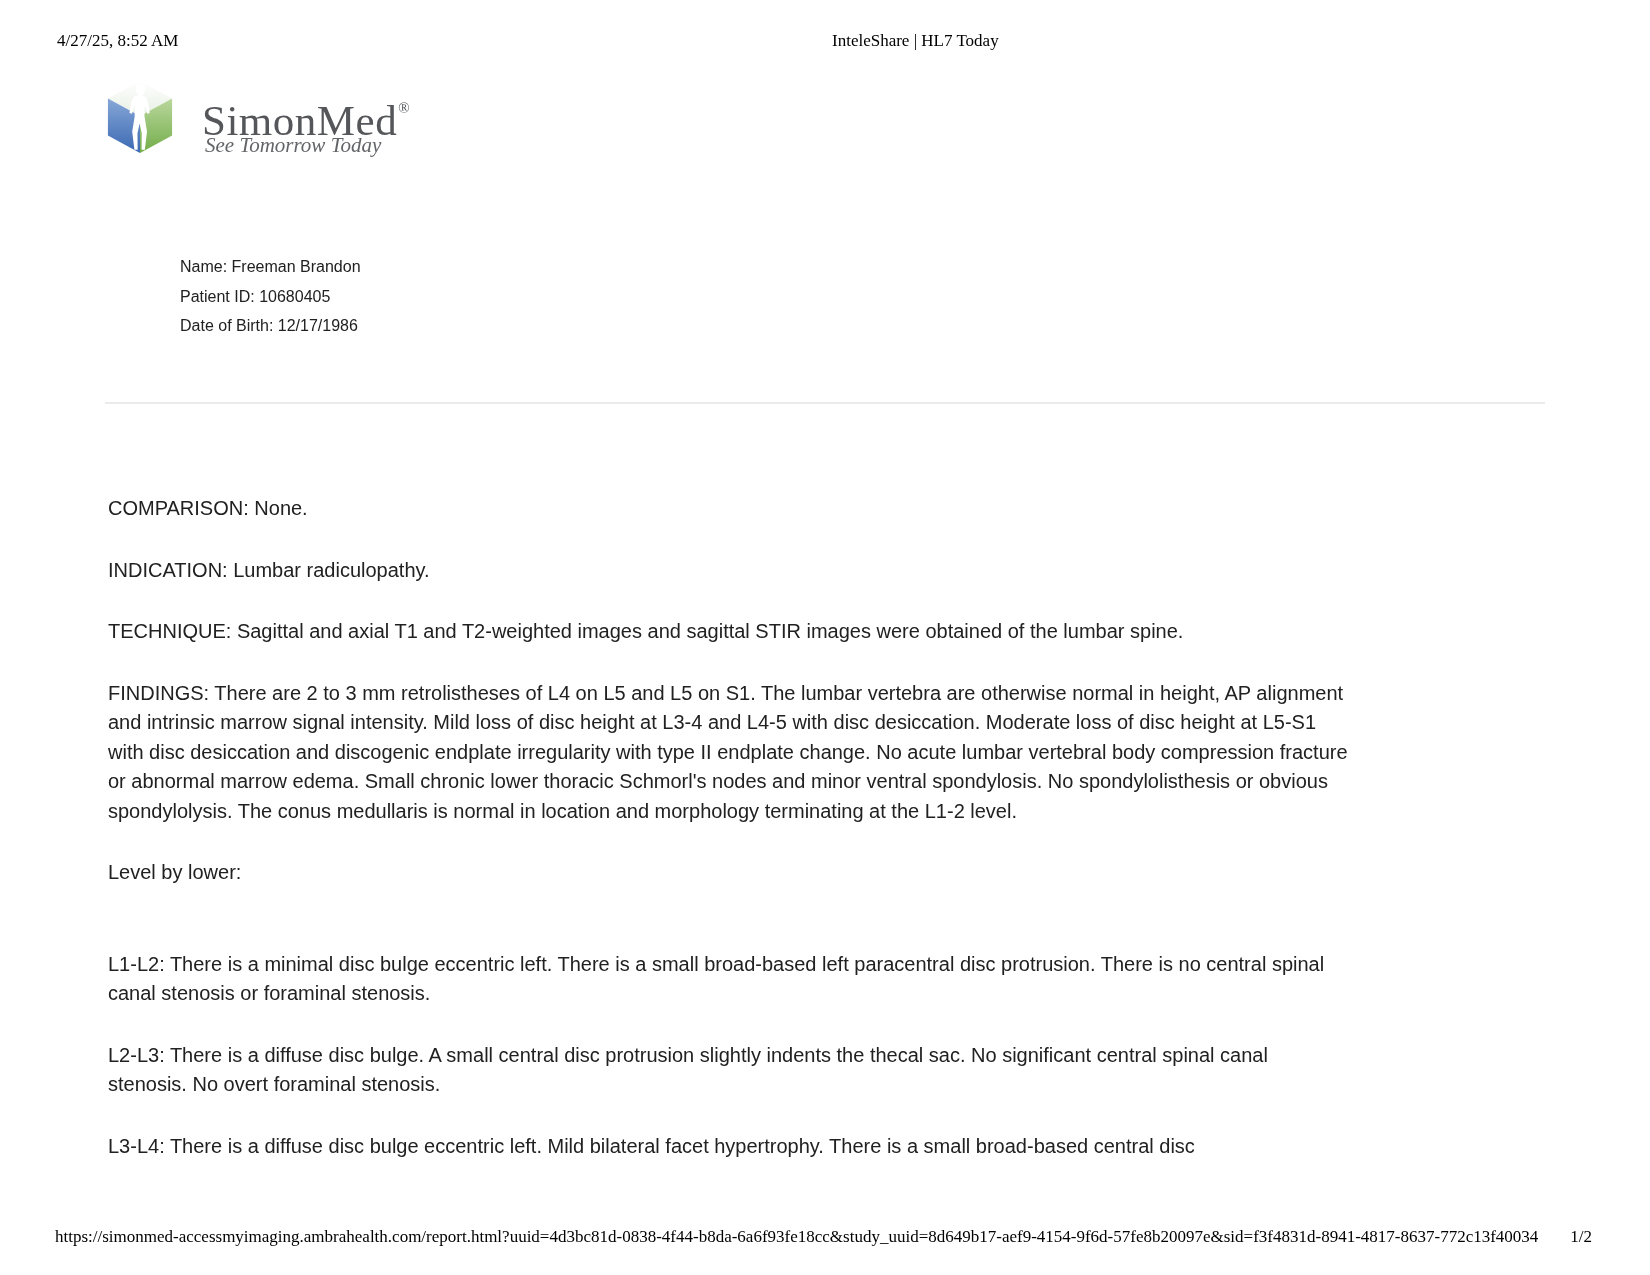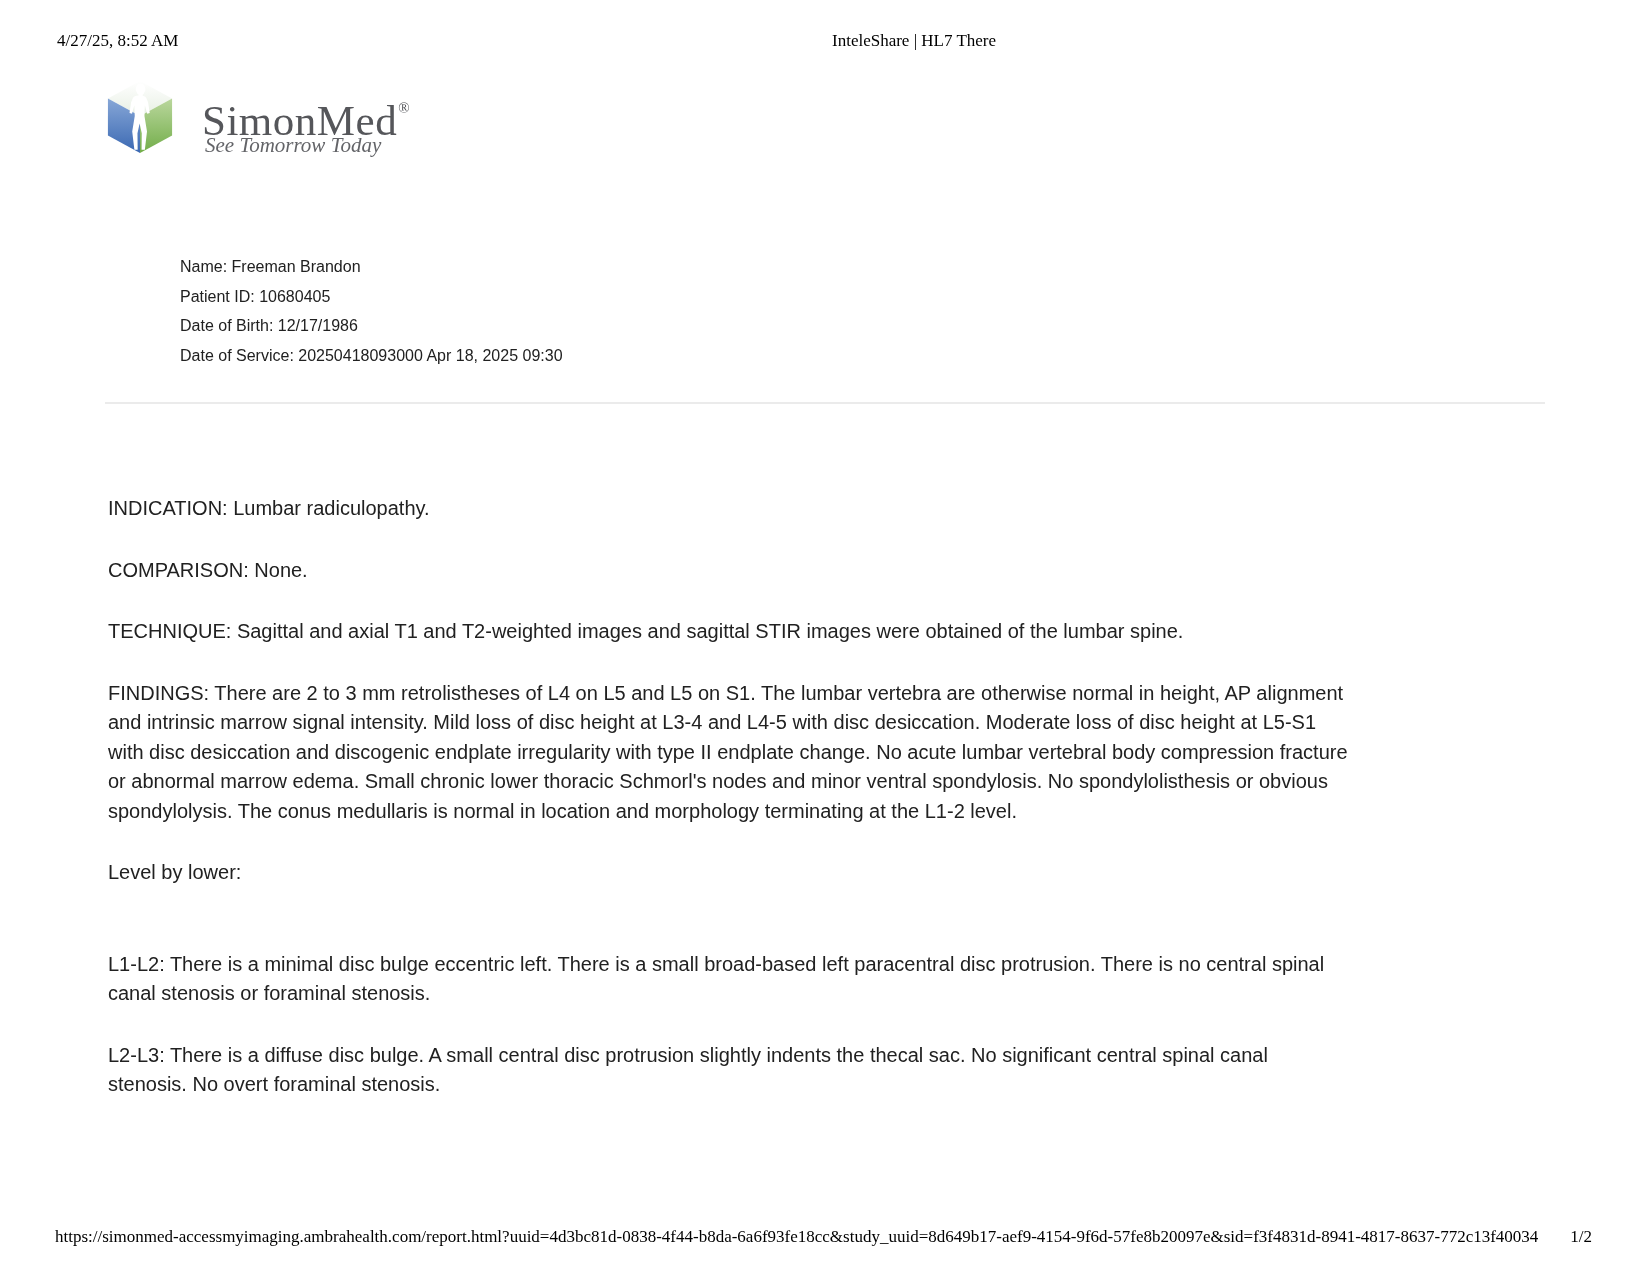--- a/index.html
+++ b/index.html
@@ -66,21 +66,21 @@
   .report-body p { margin: 0 0 32px 0; }
   .report-body p.gap-before { margin-top: 62px; }
 </style>
 </head>
 <body>
 
 <div class="page">
 
   <div class="print-header">
     <span class="print-datetime">4/27/25, 8:52 AM</span>
-    <span class="print-title">InteleShare | HL7 There</span>
+    <span class="print-title">InteleShare | HL7 Today</span>
   </div>
 
   <div>
     <svg class="logo-icon" viewBox="0 0 72 78" xmlns="http://www.w3.org/2000/svg">
       <defs>
         <linearGradient id="faceL" x1="0" y1="0" x2="0" y2="1">
           <stop offset="0" stop-color="#87a7d7"></stop>
           <stop offset="1" stop-color="#3a68b2"></stop>
         </linearGradient>
         <linearGradient id="faceR" x1="0" y1="0" x2="0" y2="1">
@@ -111,33 +111,33 @@
     <div class="logo-brand">
       <span>SimonMed</span><sup>®</sup>
     </div>
     <div class="logo-tagline">See Tomorrow Today</div>
   </div>
 
   <div class="patient">
     <div>Name: Freeman Brandon</div>
     <div>Patient ID: 10680405</div>
     <div>Date of Birth: 12/17/1986</div>
-    <div>Date of Service: 20250418093000 Apr 18, 2025 09:30</div>
   </div>
 
   <hr class="divider">
 
   <div class="report-body">
+    <p>COMPARISON: None.</p>
     <p>INDICATION: Lumbar radiculopathy.</p>
-    <p>COMPARISON: None.</p>
     <p>TECHNIQUE: Sagittal and axial T1 and T2-weighted images and sagittal STIR images were obtained of the lumbar spine.</p>
     <p>FINDINGS: There are 2 to 3 mm retrolistheses of L4 on L5 and L5 on S1. The lumbar vertebra are otherwise normal in height, AP alignment and intrinsic marrow signal intensity. Mild loss of disc height at L3-4 and L4-5 with disc desiccation. Moderate loss of disc height at L5-S1 with disc desiccation and discogenic endplate irregularity with type II endplate change. No acute lumbar vertebral body compression fracture or abnormal marrow edema. Small chronic lower thoracic Schmorl's nodes and minor ventral spondylosis. No spondylolisthesis or obvious spondylolysis. The conus medullaris is normal in location and morphology terminating at the L1-2 level.</p>
     <p>Level by lower:</p>
     <p class="gap-before">L1-L2: There is a minimal disc bulge eccentric left. There is a small broad-based left paracentral disc protrusion. There is no central spinal canal stenosis or foraminal stenosis.</p>
     <p>L2-L3: There is a diffuse disc bulge. A small central disc protrusion slightly indents the thecal sac. No significant central spinal canal stenosis. No overt foraminal stenosis.</p>
+    <p>L3-L4: There is a diffuse disc bulge eccentric left. Mild bilateral facet hypertrophy. There is a small broad-based central disc</p>
   </div>
 
   <div class="print-footer">
     <span class="footer-url">https://simonmed-accessmyimaging.ambrahealth.com/report.html?uuid=4d3bc81d-0838-4f44-b8da-6a6f93fe18cc&amp;study_uuid=8d649b17-aef9-4154-9f6d-57fe8b20097e&amp;sid=f3f4831d-8941-4817-8637-772c13f40034</span>
     <span class="footer-page">1/2</span>
   </div>
 
 </div>
 
 </body></html>

